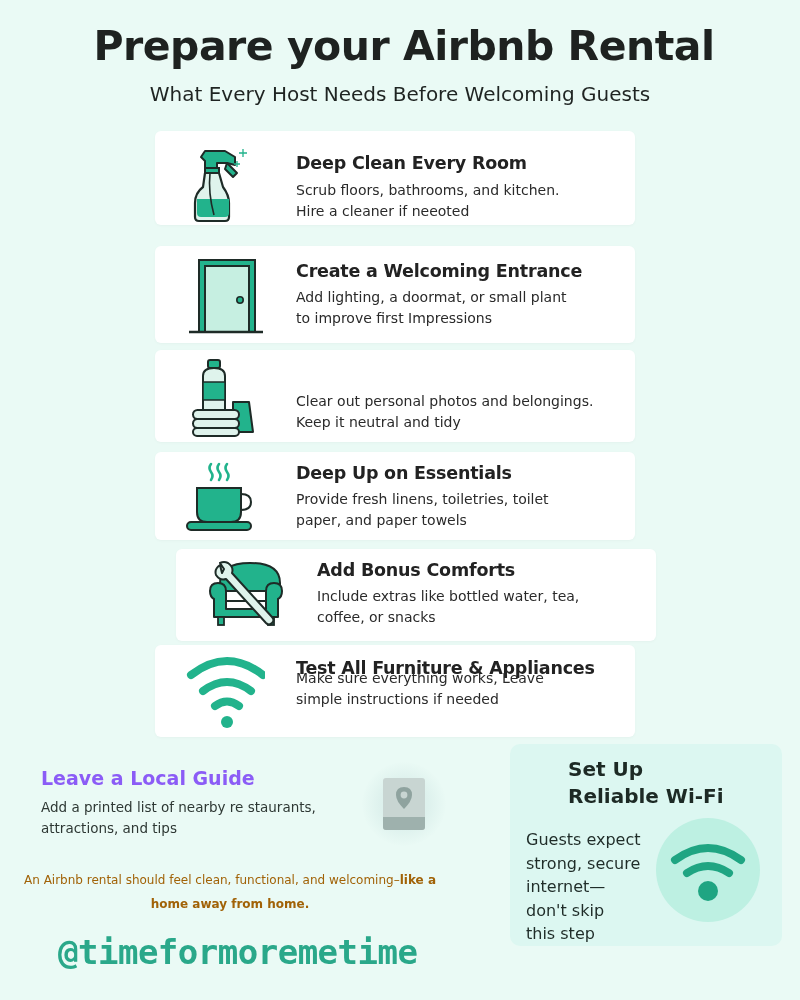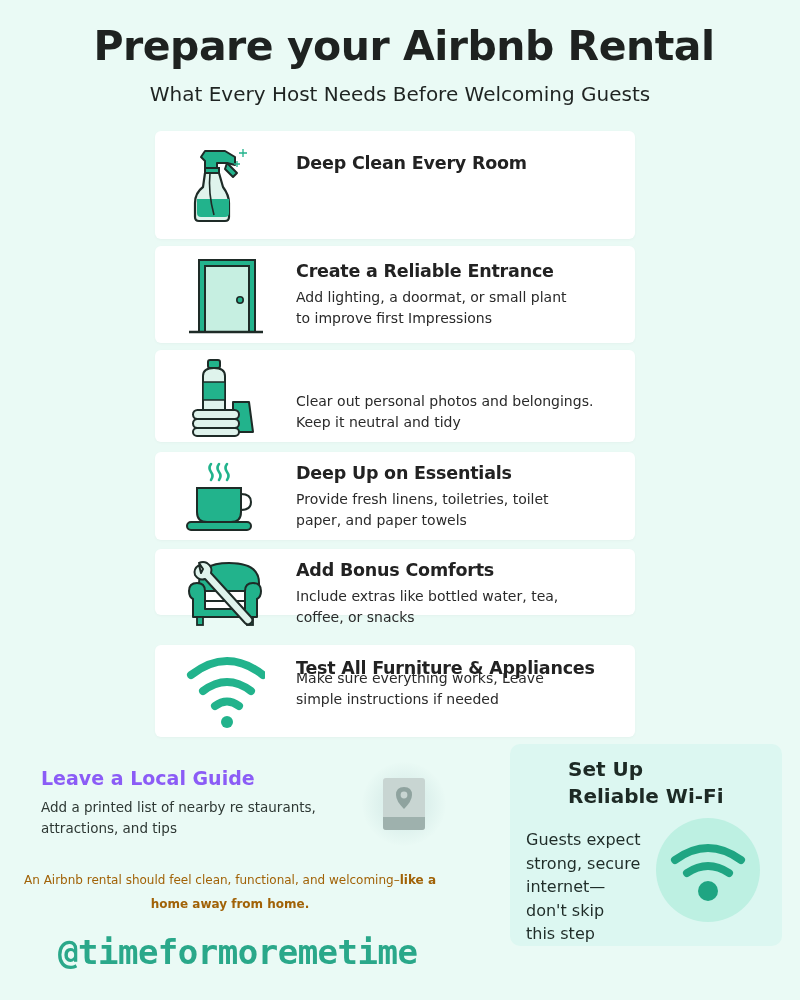--- a/index.html
+++ b/index.html
@@ -87,45 +87,47 @@
       border-radius: 50%; background: #bdf0e2;
     }
     svg { display: block; }
   </style>
 </head>
 <body>
 
 <h1 class="title">Prepare your Airbnb Rental</h1>
 <div class="subtitle">What Every Host Needs Before Welcoming Guests</div>
 
-<div class="card" style="top:131px; height:108px;">
+<div class="card" style="top:131px; height:94px;">
   <div class="icon" style="top:14px;">
     <svg width="80" height="80" viewBox="0 0 80 80">
       <path d="M20 6 h20 l10 6 v8 l-8 -2 h-10 v6 h-12 v-8 l-4 -4 z" fill="#22b38c" stroke="#1e2b27" stroke-width="2" stroke-linejoin="round"></path>
       <path d="M42 18 l10 10 l-4 4 l-8 -8 z" fill="#22b38c" stroke="#1e2b27" stroke-width="2" stroke-linejoin="round"></path>
       <rect x="20" y="23" width="14" height="5" fill="#22b38c" stroke="#1e2b27" stroke-width="2"></rect>
       <path d="M20 28 h14 l4 14 q6 8 6 16 v14 q0 4 -4 4 h-26 q-4 0 -4 -4 v-14 q0 -10 8 -16 z" fill="#dff3ec" stroke="#1e2b27" stroke-width="2.2" stroke-linejoin="round"></path>
       <path d="M12 54 h32 v14 q0 4 -4 4 h-24 q-4 0 -4 -4 z" fill="#22b38c"></path>
       <path d="M25 28 q-2 20 4 42" fill="none" stroke="#1e2b27" stroke-width="1.6"></path>
       <path d="M58 4 v8 M54 8 h8 M52 16 v6 M49 19 h6" stroke="#22b38c" stroke-width="1.3"></path>
     </svg>
   </div>
   <div class="heading" style="top:22px;">Deep Clean Every Room</div>
+  <div class="desc" style="top:49px;">Scrub floors, bathrooms, and kitchen.
+Hire a cleaner if neeoted</div>
 </div>
 
 <div class="card" style="top:246px; height:97px;">
   <div class="icon" style="top:10px;">
     <svg width="80" height="80" viewBox="0 0 80 80">
       <rect x="14" y="4" width="56" height="72" fill="#22b38c" stroke="#1e2b27" stroke-width="2"></rect>
       <rect x="20" y="10" width="44" height="66" fill="#c6efe1" stroke="#1e2b27" stroke-width="2"></rect>
       <circle cx="55" cy="44" r="3.2" fill="#22b38c" stroke="#1e2b27" stroke-width="1.6"></circle>
       <line x1="4" y1="76" x2="78" y2="76" stroke="#1e2b27" stroke-width="2.4"></line>
     </svg>
   </div>
-  <div class="heading" style="top:15px;">Create a Reliable Entrance</div>
+  <div class="heading" style="top:15px;">Create a Welcoming Entrance</div>
   <div class="desc" style="top:41px;">Add lighting, a doormat, or small plant
 to improve first Impressions</div>
 </div>
 
 <div class="card" style="top:350px; height:92px;">
   <div class="icon" style="top:8px;">
     <svg width="80" height="80" viewBox="0 0 80 80">
       <path d="M48 44 h16 l4 30 h-20 z" fill="#22b38c" stroke="#1e2b27" stroke-width="2" stroke-linejoin="round"></path>
       <rect x="23" y="2" width="12" height="8" rx="2" fill="#22b38c" stroke="#1e2b27" stroke-width="2"></rect>
       <path d="M18 18 q0 -8 11 -8 q11 0 11 8 v40 h-22 z" fill="#dff3ec" stroke="#1e2b27" stroke-width="2"></path>
@@ -146,21 +148,21 @@
       <path d="M12 30 h44 v24 q0 10 -10 10 h-24 q-10 0 -10 -10 z" fill="#22b38c" stroke="#1e2b27" stroke-width="2"></path>
       <path d="M56 36 q10 0 10 8 q0 8 -10 8" fill="none" stroke="#1e2b27" stroke-width="2"></path>
       <rect x="2" y="64" width="64" height="8" rx="4" fill="#22b38c" stroke="#1e2b27" stroke-width="2"></rect>
     </svg>
   </div>
   <div class="heading" style="top:11px;">Deep Up on Essentials</div>
   <div class="desc" style="top:37px;">Provide fresh linens, toiletries, toilet
 paper, and paper towels</div>
 </div>
 
-<div class="card" style="top:549px; height:66px;">
+<div class="card" style="top:549px; height:92px;margin-left:21px;">
   <div class="icon" style="top:6px;">
     <svg width="80" height="80" viewBox="0 0 80 80">
       <path d="M14 28 q0 -20 30 -20 q30 0 30 20 v8 h-60 z" fill="#22b38c" stroke="#1e2b27" stroke-width="2"></path>
       <path d="M4 36 q0 -8 8 -8 q8 0 8 8 v18 h40 v-18 q0 -8 8 -8 q8 0 8 8 q0 6 -4 8 v18 h-64 v-18 q-4 -2 -4 -8 z" fill="#22b38c" stroke="#1e2b27" stroke-width="2" stroke-linejoin="round"></path>
       <line x1="20" y1="46" x2="60" y2="46" stroke="#1e2b27" stroke-width="1.8"></line>
       <rect x="12" y="62" width="6" height="8" fill="#22b38c" stroke="#1e2b27" stroke-width="1.8"></rect>
       <rect x="62" y="62" width="6" height="8" fill="#22b38c" stroke="#1e2b27" stroke-width="1.8"></rect>
       <path d="M14 10 q-6 4 -4 10 q4 6 10 4 l40 44 q3 3 6 0 q3 -3 0 -6 l-40 -44 q2 -6 -4 -10 q-4 -2 -8 0 l4 6 l-2 4 z" fill="#dff3ec" stroke="#1e2b27" stroke-width="2" stroke-linejoin="round"></path>
     </svg>
   </div>

